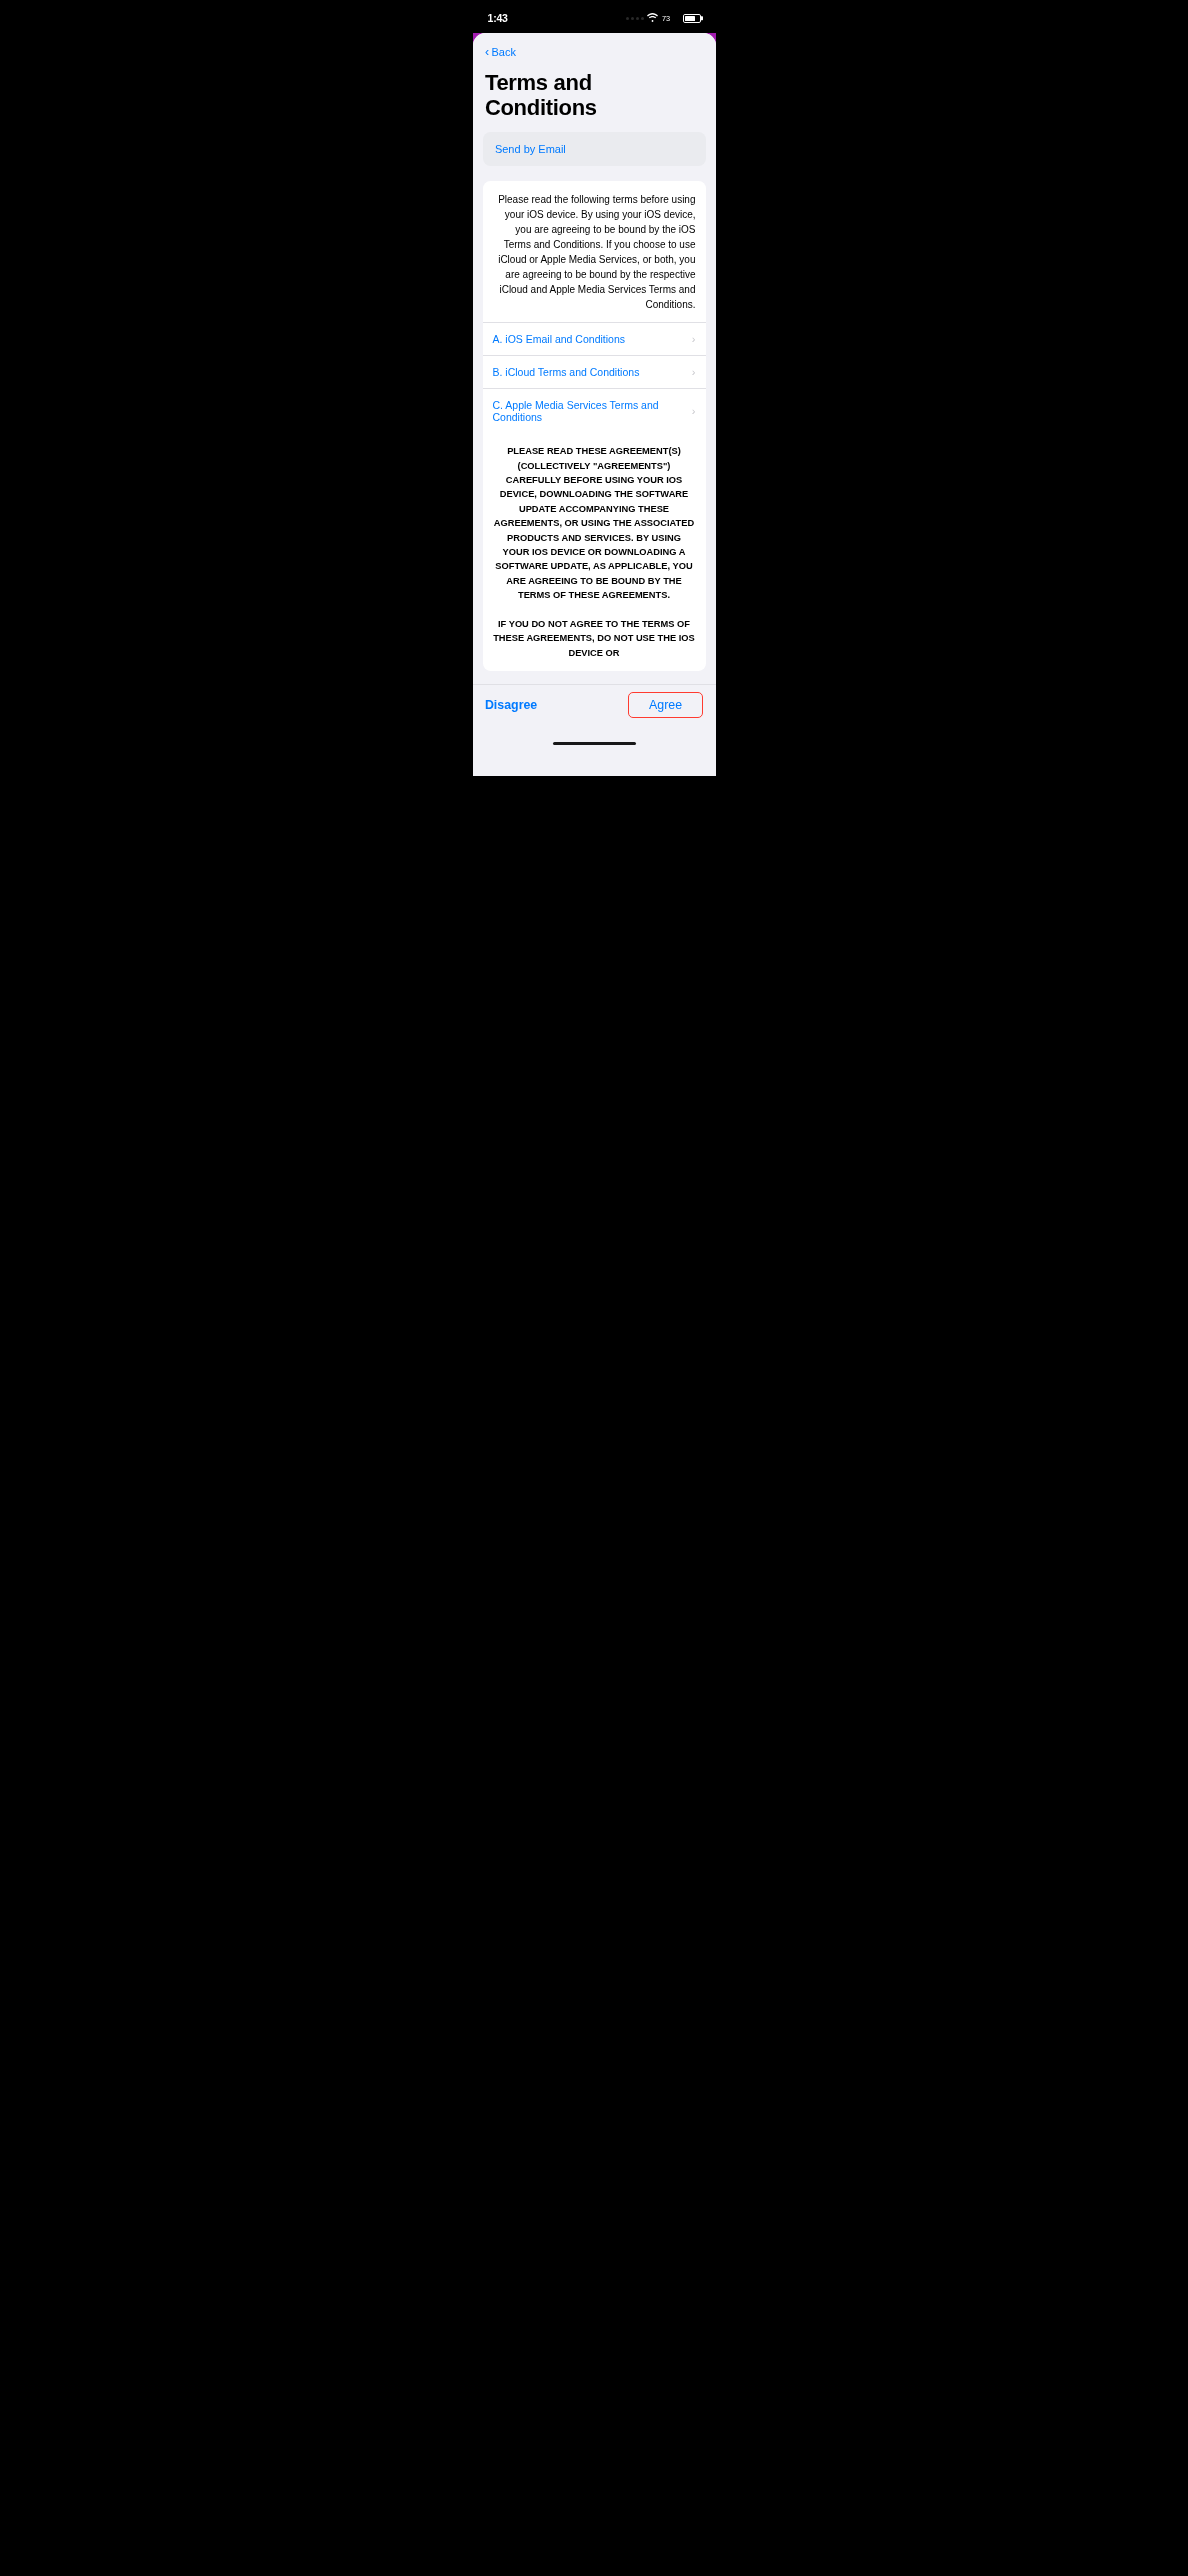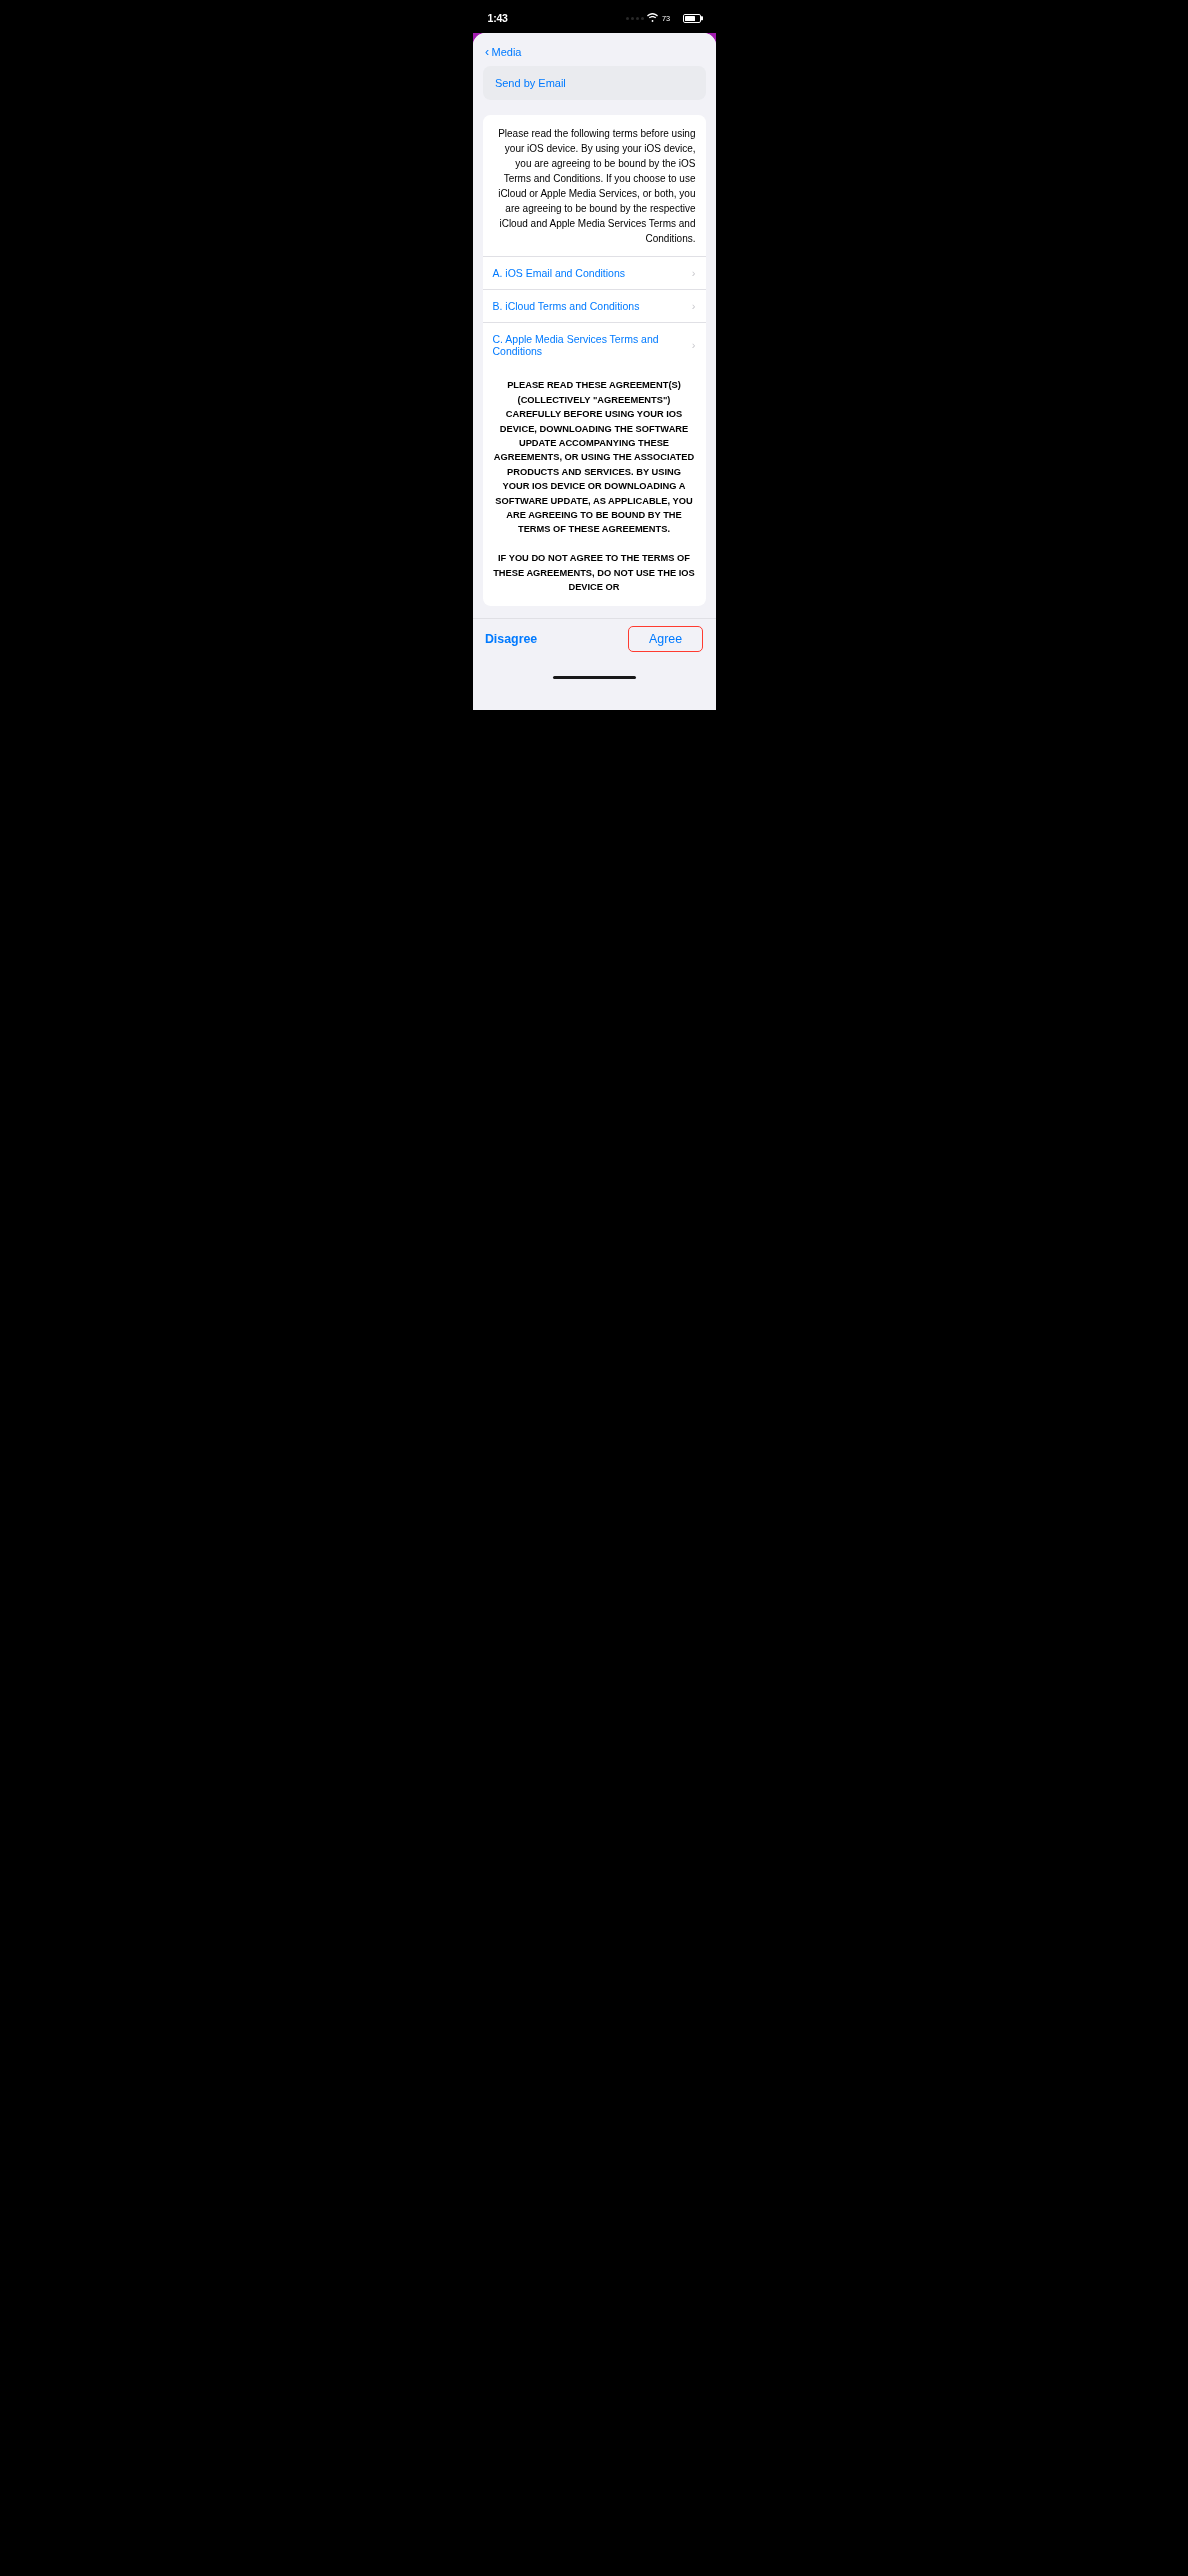--- a/index.html
+++ b/index.html
@@ -304,24 +304,27 @@
         </div>
       </div>
     </div>
   </div>
 
   <div class="main-content">
 
     <div class="nav-bar">
       <button class="back-button">
         <span class="back-chevron">‹</span>
-        <span class="back-label">Media</span>
+        <span class="back-label">Back</span>
       </button>
     </div>
 
+    <div class="page-title">
+      <h1>Terms and Conditions</h1>
+    </div>
 
     <div class="send-email-section">
       <button class="send-email-btn">Send by Email</button>
     </div>
 
     <div class="terms-box">
       <p class="terms-intro">Please read the following terms before using your iOS device. By using your iOS device, you are agreeing to be bound by the iOS Terms and Conditions. If you choose to use iCloud or Apple Media Services, or both, you are agreeing to be bound by the respective iCloud and Apple Media Services Terms and Conditions.</p>
 
       <div class="terms-link-item">
         <span class="terms-link-label">A. iOS Email and Conditions</span>

